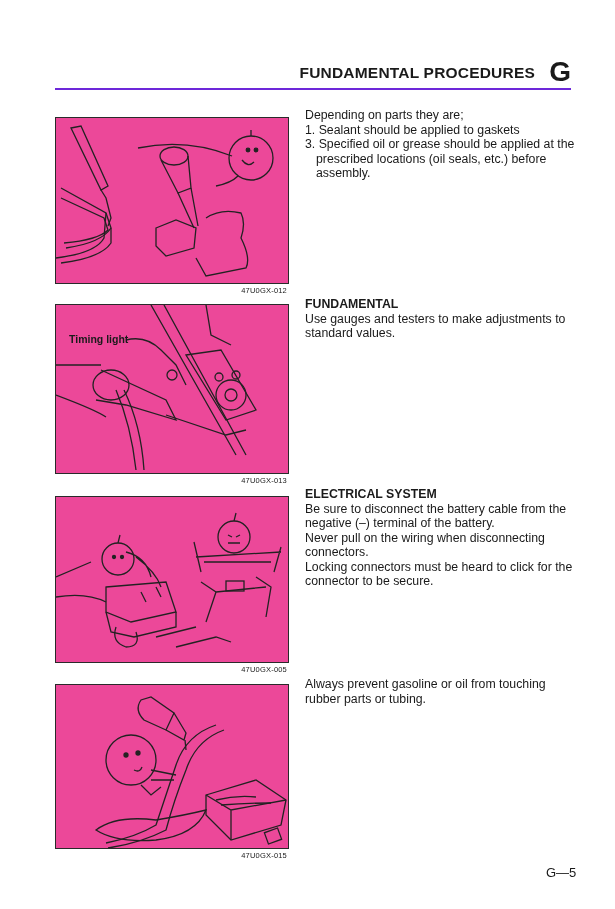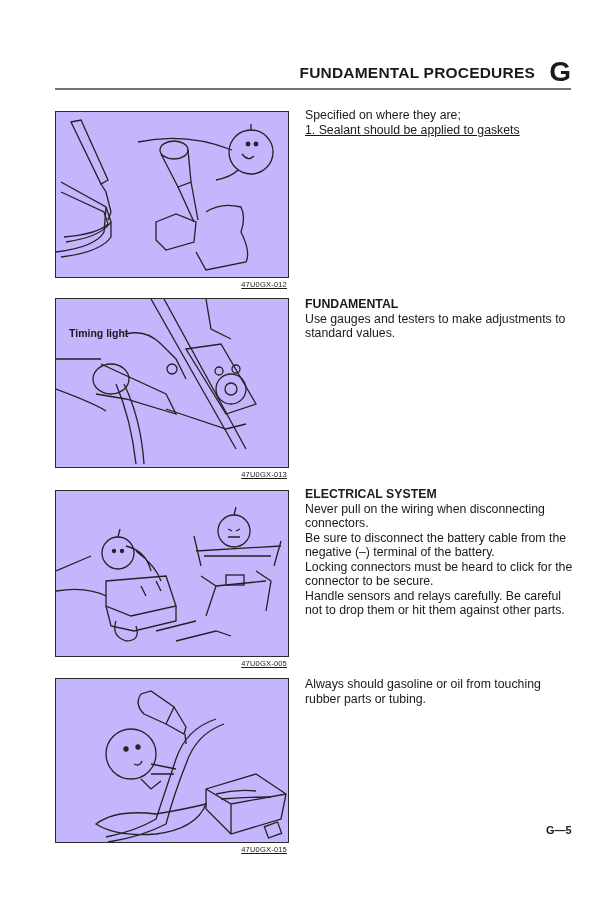--- a/index.html
+++ b/index.html
@@ -2,53 +2,53 @@
 <html><head>
   <meta charset="utf-8">
   <style>
     html, body { margin: 0; padding: 0; }
     body {
       width: 615px; height: 909px; background: #ffffff; position: relative;
       overflow: hidden; font-family: "Liberation Sans", sans-serif; color: #1a1a1a;
     }
     .header {
       position: absolute; left: 55px; top: 58px; width: 516px; height: 30px;
-      border-bottom: 2px solid #737373;
+      border-bottom: 2px solid #6d28d9;
     }
     .header-title {
       position: absolute; right: 36px; bottom: 6px;
       font-weight: bold; font-size: 15.5px; letter-spacing: 0.2px;
     }
     .header-letter {
       position: absolute; right: 0; bottom: 2px;
       font-weight: bold; font-size: 28px; line-height: 28px;
     }
     .figure {
       position: absolute; left: 55px; width: 235px;
     }
     .figure-box {
-      position: relative; width: 232px; border: 1.5px solid #2a2a2a; background: #c4b5fd; overflow: hidden;
+      position: relative; width: 232px; border: 1.5px solid #2a2a2a; background: #ec4899; overflow: hidden; margin-top: 6px;
     }
     .figure-caption {
-      text-align: right; font-size: 7.5px; margin-top: 2px; padding-right: 3px; letter-spacing: 0.2px; text-decoration: underline;
+      text-align: right; font-size: 7.5px; margin-top: 2px; padding-right: 3px; letter-spacing: 0.2px;
     }
     .fig-label {
       position: absolute; font-weight: bold; font-size: 10.5px;
     }
     .section {
       position: absolute; left: 305px; width: 270px; font-size: 12.3px; line-height: 14.5px;
     }
     .section-heading {
       font-weight: bold; font-size: 12.3px; margin: 0;
     }
     .section p { margin: 0; }
     ol.steps { margin: 0; padding-left: 0; list-style: none; }
-    ol.steps li { padding-left: 11px; text-indent: -11px; text-decoration: underline; }
+    ol.steps li { padding-left: 11px; text-indent: -11px; }
     .page-number {
-      position: absolute; left: 546px; top: 824px; font-size: 11px; font-weight: bold;
+      position: absolute; left: 546px; top: 865px; font-size: 13px; font-weight: normal;
     }
     svg { display: block; }
   </style>
 </head>
 <body>
 
 <div class="header">
   <span class="header-title">FUNDAMENTAL PROCEDURES</span>
   <span class="header-letter">G</span>
 </div>
@@ -165,36 +165,36 @@
 
         <path d="M40 145 Q60 130 100 135 Q130 130 150 125 Q140 150 100 155 Q60 158 40 145 Z"></path>
         <rect x="210" y="145" width="14" height="12" transform="rotate(-20 217 151)"></rect>
       </g>
     </svg>
   </div>
   <div class="figure-caption">47U0GX-015</div>
 </div>
 
 <div class="section" style="top:108px;">
-  <p>Specified on where they are;</p>
+  <p>Depending on parts they are;</p>
   <ol class="steps">
     <li>1. Sealant should be applied to gaskets</li>
+    <li>3. Specified oil or grease should be applied at the prescribed locations (oil seals, etc.) before assembly.</li>
   </ol>
 </div>
 
 <div class="section" style="top:297px;">
   <h3 class="section-heading">FUNDAMENTAL</h3>
   <p>Use gauges and testers to make adjustments to standard values.</p>
 </div>
 
 <div class="section" style="top:487px;">
   <h3 class="section-heading">ELECTRICAL SYSTEM</h3>
+  <p>Be sure to disconnect the battery cable from the negative (–) terminal of the battery.</p>
   <p>Never pull on the wiring when disconnecting connectors.</p>
-  <p>Be sure to disconnect the battery cable from the negative (–) terminal of the battery.</p>
   <p>Locking connectors must be heard to click for the connector to be secure.</p>
-  <p>Handle sensors and relays carefully. Be careful not to drop them or hit them against other parts.</p>
 </div>
 
 <div class="section" style="top:677px;">
-  <p>Always should gasoline or oil from touching rubber parts or tubing.</p>
+  <p>Always prevent gasoline or oil from touching rubber parts or tubing.</p>
 </div>
 
 <div class="page-number">G—5</div>
 
 </body></html>

